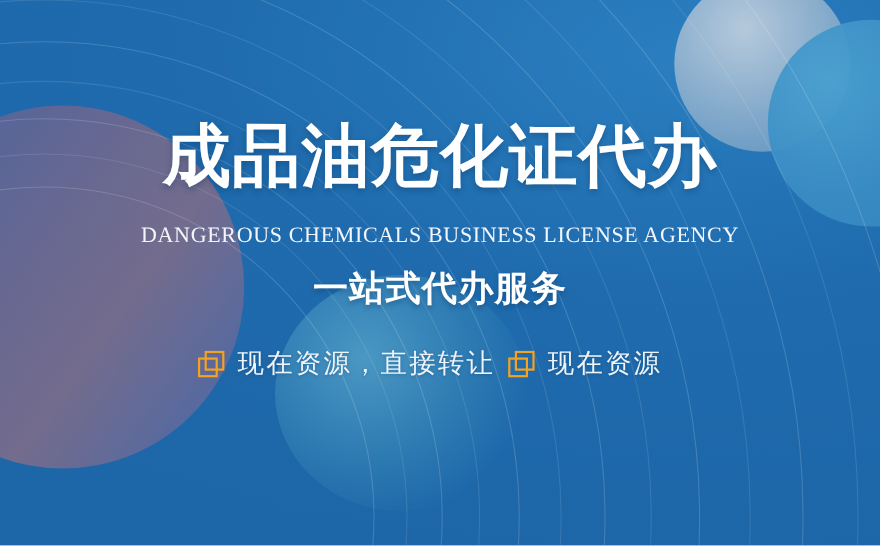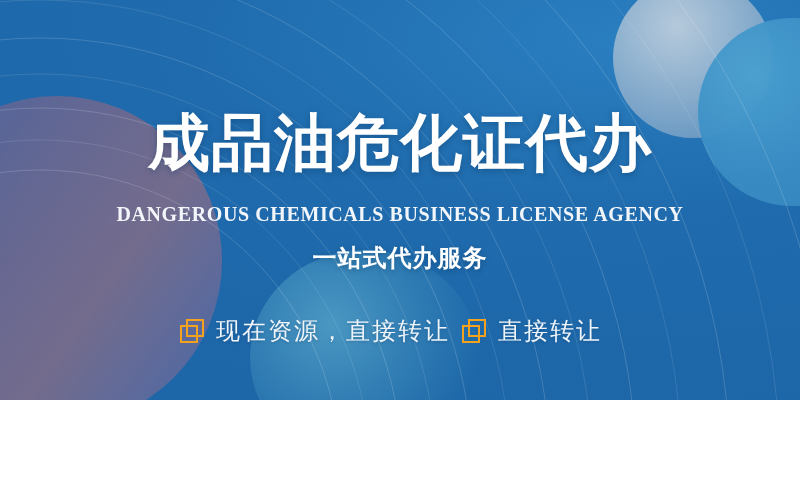--- a/index.html
+++ b/index.html
@@ -3,21 +3,21 @@
 <meta charset="utf-8">
 <style>
   html, body {
     margin: 0;
     padding: 0;
     background: #ffffff;
   }
   #banner {
     position: relative;
     width: 800px;
-    height: 400px;
+    height: 496px;
     overflow: hidden;
     background: #d946ef;
     font-family: "Liberation Sans", "DejaVu Sans", sans-serif;
     user-select: none;
   }
 
   
   .bg-layer {
     position: absolute;
     inset: 0;
@@ -119,34 +119,34 @@
 
   .title-en {
     position: absolute;
     left: 0;
     right: 0;
     top: 203px;
     text-align: center;
     color: #f2f6fa;
     font-family: "Liberation Serif", "DejaVu Serif", serif;
     font-size: 20px;
-    font-weight: 700;
+    font-weight: 400;
     letter-spacing: 0.6px;
     font-variant: small-caps;
     text-transform: uppercase;
   }
 
   .title-sub {
     position: absolute;
     left: 0;
     right: 0;
     top: 246px;
     text-align: center;
     color: #ffffff;
-    font-size: 24px;
+    font-size: 32px;
     line-height: 1;
     font-weight: 700;
     letter-spacing: 1px;
     text-shadow: 0 2px 5px rgba(10,50,90,0.35);
   }
 
   .feature-list {
     position: absolute;
     left: 180px;
     top: 316px;
@@ -239,19 +239,19 @@
         </span>
         <span class="feature-text">现在资源，直接转让</span>
       </div>
 
 
       <div class="feature-item">
         <span class="feature-icon">
           <span class="sq sq-back"></span>
           <span class="sq sq-front"></span>
         </span>
-        <span class="feature-text">直接转让</span>
+        <span class="feature-text">现在资源</span>
       </div>
 
     </div>
 
   </div>
 </div>
 
 </body></html>

